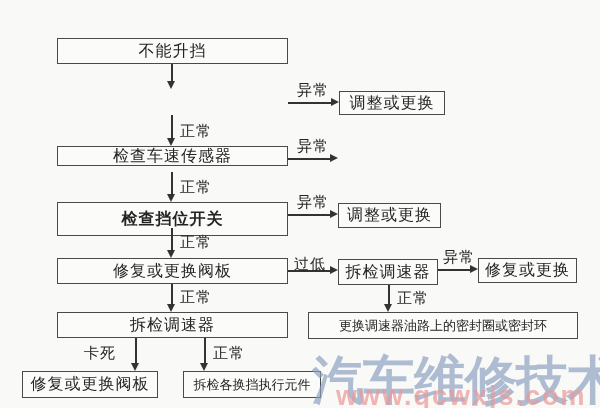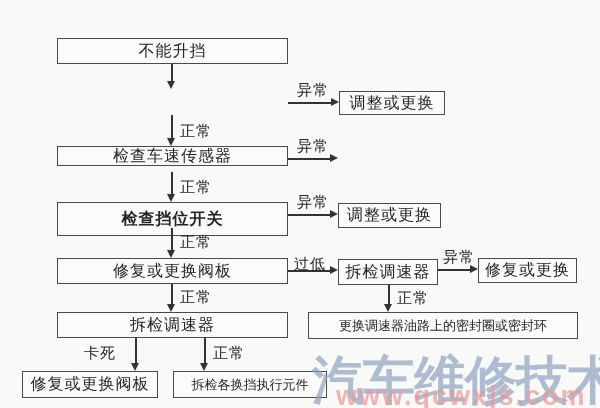--- a/index.html
+++ b/index.html
@@ -55,21 +55,21 @@
   <div class="node" style="left:57px;top:258px;width:231px;height:26px;">修复或更换阀板</div>
   <div class="node" style="left:57px;top:312px;width:231px;height:26px;">拆检调速器</div>
 
   <div class="node" style="left:339px;top:91px;width:106px;height:24px;">调整或更换</div>
   <div class="node" style="left:338px;top:203px;width:103px;height:25px;">调整或更换</div>
   <div class="node" style="left:338px;top:259px;width:100px;height:26px;">拆检调速器</div>
   <div class="node" style="left:478px;top:258px;width:99px;height:25px;">修复或更换</div>
   <div class="node small" style="left:308px;top:312px;width:270px;height:27px;">更换调速器油路上的密封圈或密封环</div>
 
   <div class="node" style="left:22px;top:371px;width:136px;height:27px;">修复或更换阀板</div>
-  <div class="node small" style="left:173px;top:371px;width:154px;height:27px;">拆检各换挡执行元件</div>
+  <div class="node small" style="left:183px;top:371px;width:138px;height:27px;">拆检各换挡执行元件</div>
 
   <div class="vline" style="left:171px;top:64px;height:17px;"></div>
   <div class="ah-down" style="left:167px;top:81px;"></div>
 
   <div class="vline" style="left:171px;top:115px;height:23px;"></div>
   <div class="ah-down" style="left:167px;top:138px;"></div>
 
   <div class="vline" style="left:171px;top:172px;height:22px;"></div>
   <div class="ah-down" style="left:167px;top:194px;"></div>
 

